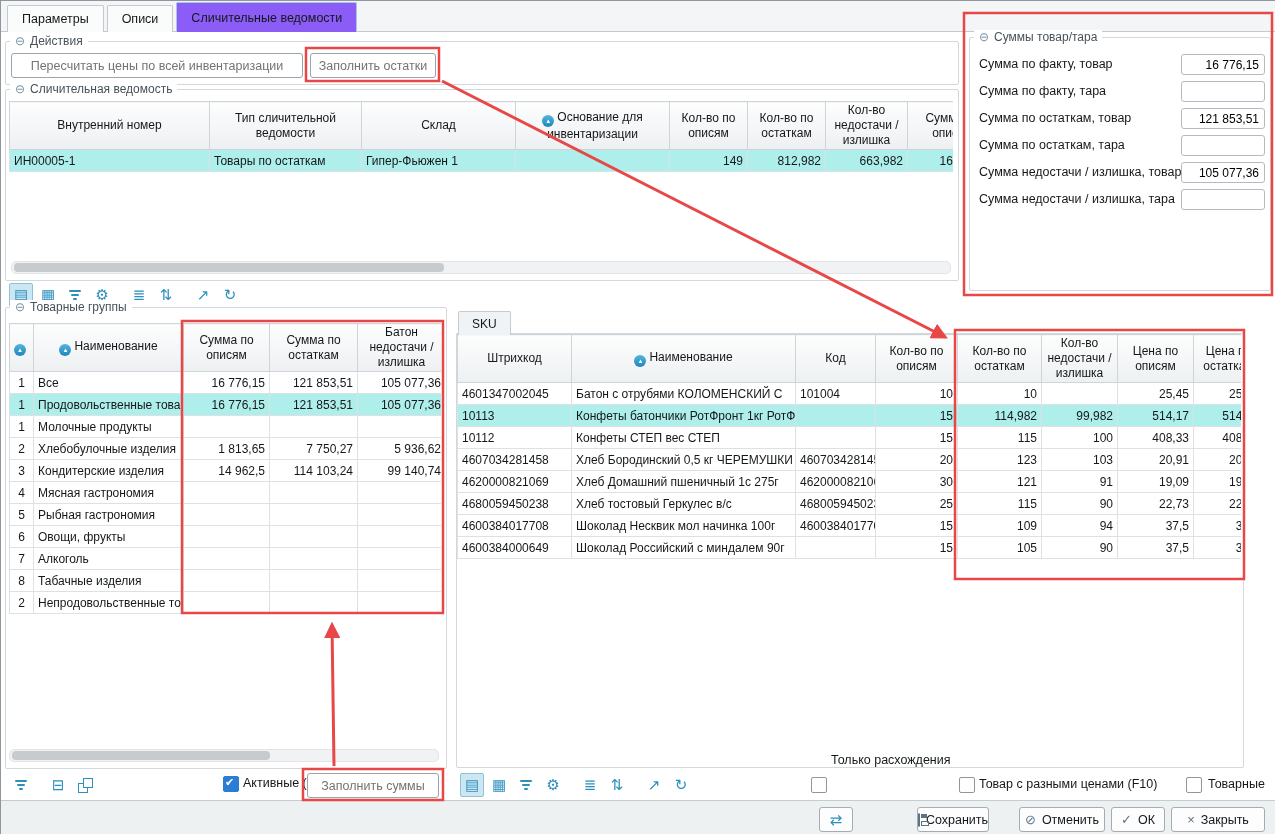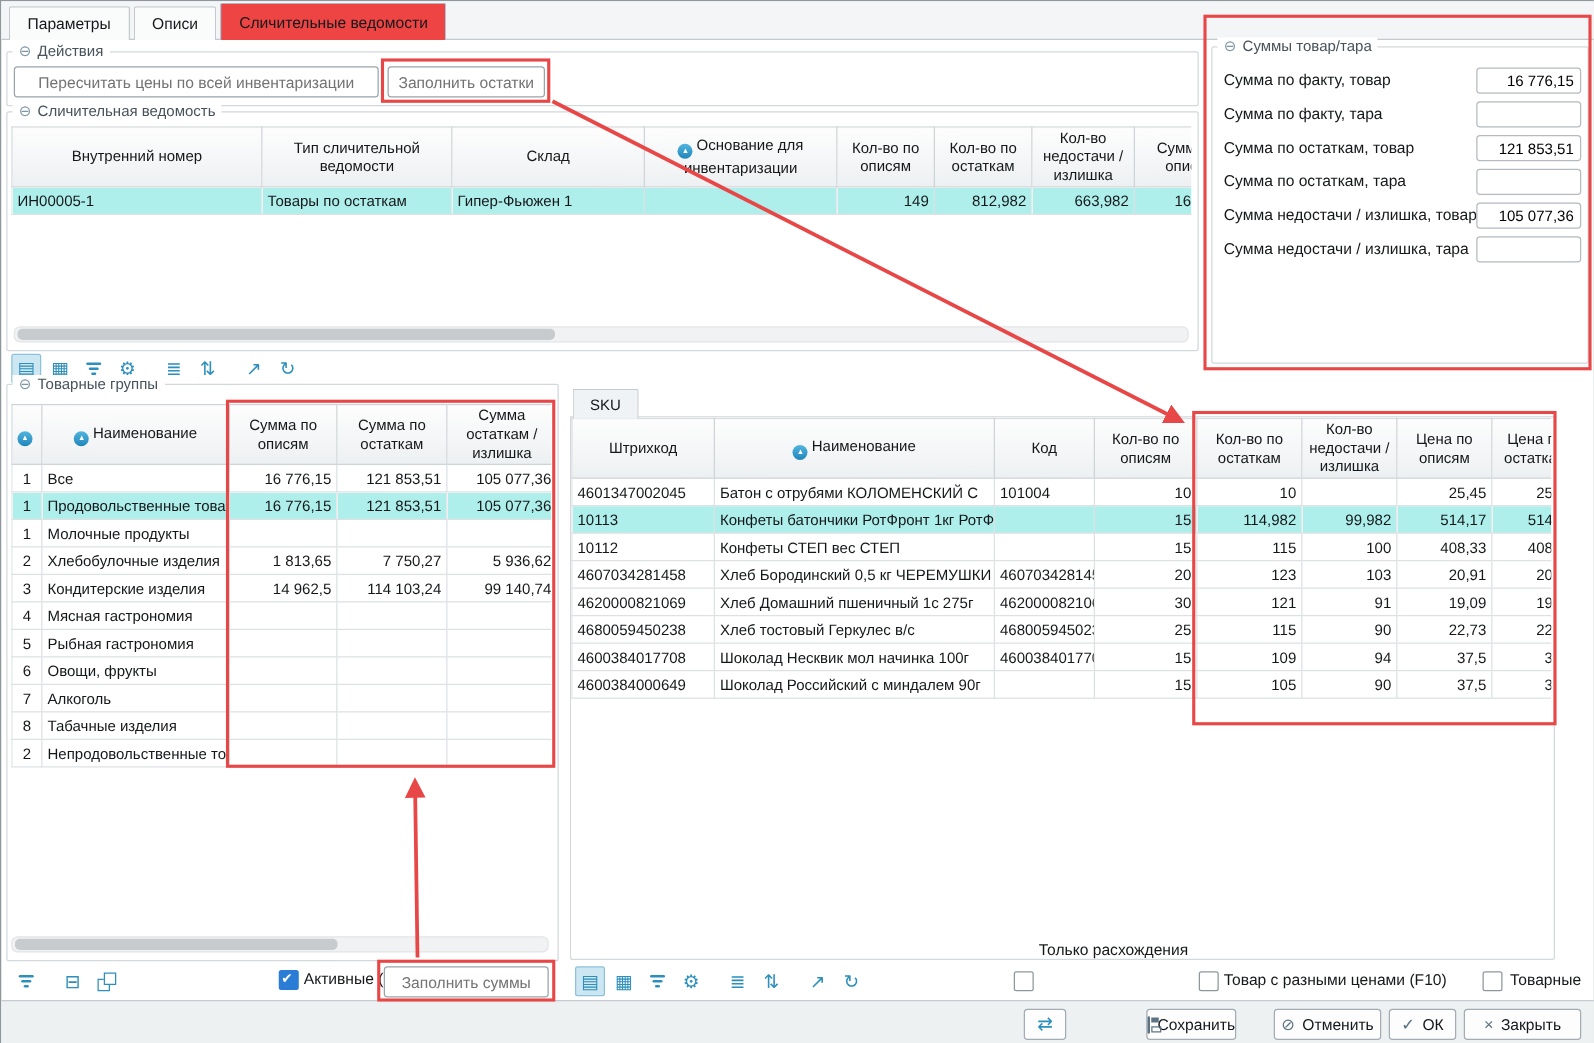--- a/index.html
+++ b/index.html
@@ -2,21 +2,21 @@
 <html><head>
 <meta charset="utf-8">
 <style>
   html,body{margin:0;padding:0}
   body{font-family:"Liberation Sans",sans-serif;background:#9aa2a8}
   #win{position:relative;width:1275px;height:834px;background:#fff;border:1px solid #8f969c;overflow:hidden;font-size:12px;color:#15181a}
 
   
   #tabbar{position:absolute;left:0;top:0;right:0;height:30px;background:#f3f5f6;border-bottom:1px solid #c3c9cd;display:flex;align-items:flex-end;padding-left:6px;gap:3px}
   .tab{height:26px;padding:0 14px;display:flex;align-items:center;background:#fafbfb;border:1px solid #c3c9cd;border-bottom:none;border-radius:2px 2px 0 0;font-size:12.5px;cursor:pointer;position:relative;bottom:-1px;white-space:nowrap}
-  .tab.active{background:#ef4444;border-color:#a5c9da;height:29px;z-index:2}
+  .tab.active{background:#8b5cf6;border-color:#a5c9da;height:29px;z-index:2}
 
   
   .group{position:absolute;border:1px solid #d2d8db;border-radius:2px;background:#fff}
   .gtitle{position:absolute;top:-8px;left:4px;background:#fff;padding:0 5px;display:flex;align-items:center;gap:5px;color:#47525a;font-size:12px;line-height:15px;z-index:2;white-space:nowrap}
   .gminus{color:#7d95a5;font-size:12px}
 
   
   .clip{position:absolute;overflow:hidden;background:#fff}
   table.grid{border-collapse:collapse;table-layout:fixed;background:#fff}
   .grid th{border:1px solid #cfd4d8;background:linear-gradient(#fdfdfd 0%,#edf0f2 100%);font-weight:normal;padding:1px 2px;font-size:12px;color:#15181a;text-align:center;vertical-align:middle;overflow:hidden;line-height:1.25}
@@ -199,21 +199,21 @@
           <col style="width:86px">
           <col style="width:88px">
           <col style="width:88px">
         </colgroup>
       <thead>
         <tr style="height:44px">
           <th><span class="sorticon">▴</span></th>
           <th><span class="sorticon">▴</span><span>Наименование</span></th>
           <th><span>Сумма по описям</span></th>
           <th><span>Сумма по остаткам</span></th>
-          <th><span>Сумма остаткам / излишка</span></th>
+          <th><span>Батон недостачи / излишка</span></th>
         </tr>
       </thead>
       <tbody>
         <tr>
             <td class="c">1</td>
             <td>Все</td>
             <td class="r">16 776,15</td>
             <td class="r">121 853,51</td>
             <td class="r">105 077,36</td>
           </tr>

